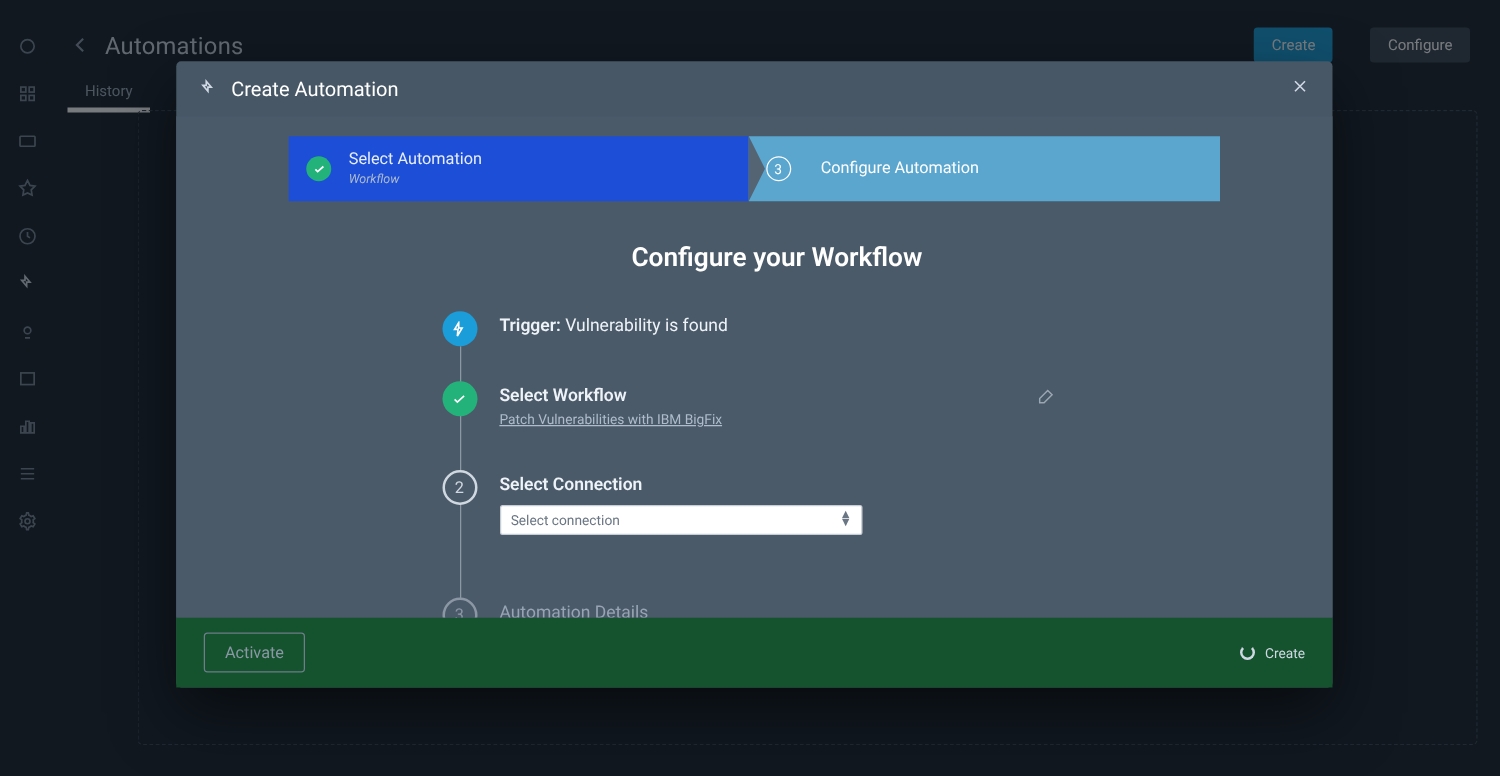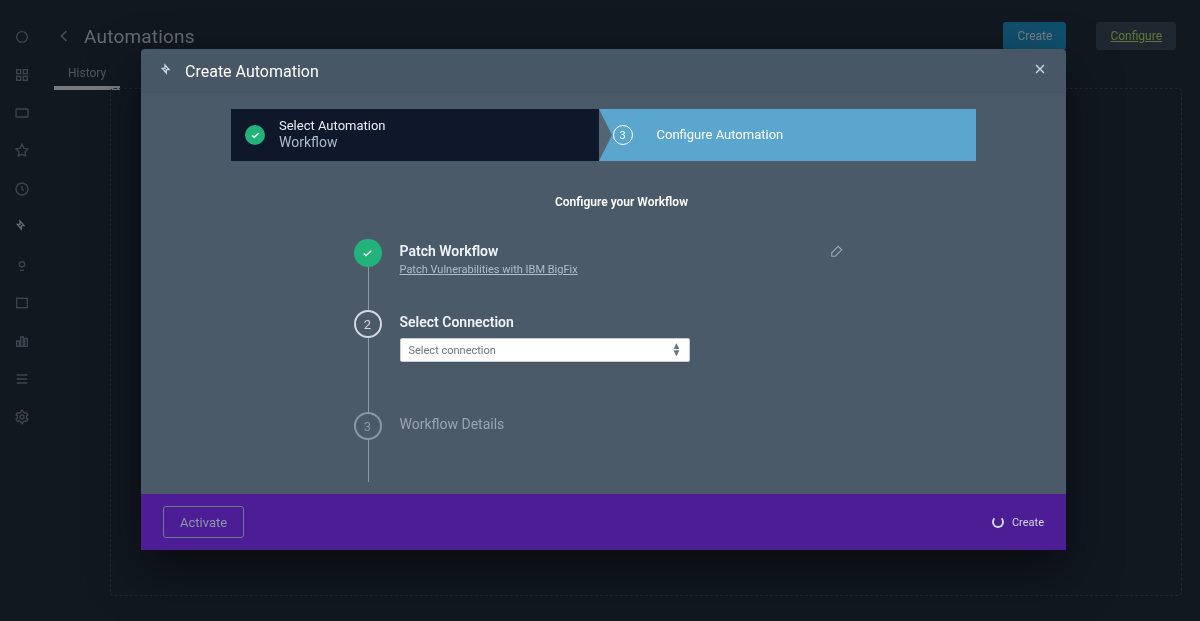--- a/index.html
+++ b/index.html
@@ -12,54 +12,54 @@
   .side-icon.active { color: #cfd8e3; }
 
   
   .page { position: absolute; left: 44px; top: 0; right: 0; height: 621px; padding: 0 0; }
   .page-header { display:flex; align-items:center; padding: 22px 10px 0 10px; color:#cfd8e3; }
   .back-arrow { width:20px; height:20px; color:#8d99a8; margin-right:10px; }
   .page-title { font-size: 19px; font-weight: 400; color:#cfd8e3; letter-spacing:.2px; }
   .page-actions { margin-left:auto; display:flex; gap:10px; padding-right: 14px; }
   .btn { height:28px; padding:0 14px; border-radius:3px; font-size:12px; display:flex; align-items:center; cursor:pointer; border:none;margin-left:20px; }
   .btn-primary { background:#1a9dd9; color:#fff; }
-  .btn-secondary { background:#3a4654; color:#bef264;text-decoration:underline; }
+  .btn-secondary { background:#3a4654; color:#ffffff; }
   .tab-bar { padding: 10px 10px 0 10px; }
   .tab { display:inline-block; font-size:12px; color:#9fabb9; padding:6px 14px; border-bottom:4px solid #ffffff; }
 
   
   .dash-area { position:absolute; left:66px; right:18px; top:88px; bottom:25px; border:1px dashed #3c4856; border-radius:4px; }
 
   
   .overlay { position:absolute; inset:0; background:rgba(9,14,20,.55); }
   .modal { position:absolute; left:141px; top:49px; width:925px; height:501px; background:#475766; border-radius:4px; box-shadow:0 20px 50px rgba(0,0,0,.5); display:flex; flex-direction:column; }
   .modal-header { height:44px; display:flex; align-items:center; padding:0 18px; color:#fff; font-size:16px; }
   .modal-header .ic { width:16px; height:16px; margin-right:10px; color:#cfd8e3; }
   .modal-close { margin-left:auto; color:#cfd8e3; cursor:pointer; }
   .modal-body { flex:1; background:#4b5a69; overflow:hidden; position:relative; }
 
   
   .stepper { display:flex; margin: 16px 90px 0 90px; height:52px; }
-  .step { flex:1; position:relative; background:#0f172a; color:#dbe4ee; display:flex; align-items:center; padding-left:48px; }
+  .step { flex:1; position:relative; background:#1d4ed8; color:#dbe4ee; display:flex; align-items:center; padding-left:48px; }
   .step .circle { position:absolute; left:14px; width:20px; height:20px; border-radius:50%; background:#23b37a; display:flex; align-items:center; justify-content:center; }
   .step .circle svg { width:11px; height:11px; stroke:#fff; stroke-width:3; fill:none; }
   .step .labels { display:flex; flex-direction:column; line-height:1.1; }
   .step .t { font-size:13px; color:#e8eef4; }
-  .step .s { font-size:14px; color:#aebccb; margin-top:2px; }
+  .step .s { font-size:10px; color:#aebccb; margin-top:2px;font-style:italic; }
   .step.active { background:#5aa6cf; }
   .step.active .circle { background:transparent; border:1.5px solid #fff; color:#fff; font-size:11px; width:20px; height:20px; }
   .step.active .t { color:#fff; }
   .step:not(:last-child)::after { content:""; position:absolute; right:-13px; top:0; width:0; height:0; border-top:26px solid transparent; border-bottom:26px solid transparent; border-left:13px solid #556473; z-index:2; }
   .step.active::after{ display:none; }
   .step.preactive::after { border-left-color:#556473; }
   .step2 { padding-left:58px; }
   .step.active { padding-left:58px; }
   .step.num .circle { background:transparent; border:1.5px solid #fff; color:#fff; font-size:11px; }
 
-  .section-title { text-align:center; color:#fff; font-size:12px; font-weight:600; margin-top:34px;margin-left:36px; }
+  .section-title { text-align:center; color:#fff; font-size:21px; font-weight:600; margin-top:34px;margin-left:36px; }
 
   
   .flow { position:relative; margin:30px auto 0 auto; width:500px; }
   .vline { position:absolute; left:14px; top:28px; height:215px; width:0; border-left:1px solid #8b97a5; }
   .node { position:relative; display:flex; align-items:flex-start; margin-bottom:28px; min-height:28px; }
   .node .bullet { width:28px; height:28px; border-radius:50%; display:flex; align-items:center; justify-content:center; flex-shrink:0; margin-right:18px; z-index:2; }
   .bullet.blue { background:#1a9dd9; }
   .bullet.green { background:#23b37a; }
   .bullet.ring { background:#4b5a69; border:2px solid #d0d8e1; color:#d0d8e1; font-size:13px; }
   .bullet.ghost { background:#4b5a69; border:2px solid #8b97a5; color:#8b97a5; font-size:13px; }
@@ -69,21 +69,21 @@
   .node .h b { font-weight:600; }
   .node .sub { font-size:11px; color:#aebccb; margin-top:4px;text-decoration:underline; }
   .node.dim .h { color:#97a4b3; }
   .edit { position:absolute; right:10px; top:4px; color:#9aa6b3; cursor:pointer; }
   .edit svg { width:14px; height:14px; stroke:currentColor; fill:none; stroke-width:2; }
 
   .sel-wrap { margin-top:8px; }
   select.conn { width:290px; height:24px; font-size:11px; color:#6a7683; padding:0 8px; border:1px solid #c7cdd4; background:#fff; border-radius:2px; appearance:none; -webkit-appearance:none; }
   .sel-arws { position:absolute; pointer-events:none; margin-left:-18px; margin-top:4px; color:#6a7683; font-size:10px; line-height:7px; }
 
-  .modal-footer { height:56px; background:#4c1d95; display:flex; align-items:center; padding:0 22px; }
+  .modal-footer { height:56px; background:#14532d; display:flex; align-items:center; padding:0 22px; }
   .activate { border:1px solid #6e7c8b; color:#8b97a5; background:transparent; height:32px; padding:0 16px; border-radius:3px; font-size:13px; }
   .saving { margin-left:auto; display:flex; align-items:center; gap:8px; color:#cfd8e3; font-size:11px; }
   .spinner { width:12px; height:12px; border:2px solid #cfd8e3; border-top-color:transparent; border-radius:50%; animation:spin 1s linear infinite; }
   @keyframes spin { to { transform:rotate(360deg);} }
 </style>
 </head>
 <body>
 
 <div class="sidebar">
   <span class="side-icon">
@@ -198,29 +198,39 @@
           <span class="t">Configure Automation</span>
         </span>
       </div>
     </div>
 
     <div class="section-title">Configure your Workflow</div>
 
     <div class="flow">
       <div class="vline"></div>
 
+      <div class="node">
+        <span class="bullet blue">
+            <svg viewBox="0 0 24 24">
+              <path d="M11 2L5 12h5l-1 10 7-12h-5l0-8z"></path>
+            </svg>
+          </span>
+        <div class="txt">
+          <div class="h"><b>Trigger:</b> <span>Vulnerability is found</span></div>
+        </div>
+      </div>
 
       <div class="node" style="margin-bottom:34px;">
         <span class="bullet green">
             <svg viewBox="0 0 24 24">
               <path d="M5 12l4 4L19 7"></path>
             </svg>
           </span>
         <div class="txt">
-          <div class="h"><b>Patch Workflow</b></div>
+          <div class="h"><b>Select Workflow</b></div>
           <div class="sub">Patch Vulnerabilities with IBM BigFix</div>
         </div>
         <span class="edit"><svg viewBox="0 0 24 24">
               <path d="M14 4l6 6L9 21H3v-6L14 4z"></path>
             </svg></span>
       </div>
 
       <div class="node" style="margin-bottom:50px;">
         <span class="bullet ring">2</span>
         <div class="txt" style="width:100%;">
@@ -230,21 +240,21 @@
               <option>Select connection</option>
             </select>
             <span class="sel-arws">▲<br>▼</span>
           </div>
         </div>
       </div>
 
       <div class="node dim">
         <span class="bullet ghost">3</span>
         <div class="txt">
-          <div class="h">Workflow Details</div>
+          <div class="h">Automation Details</div>
         </div>
       </div>
     </div>
   </div>
 
   <div class="modal-footer">
     <button class="activate">Activate</button>
     <div class="saving">
       <span class="spinner"></span>
       <span>Create</span>

